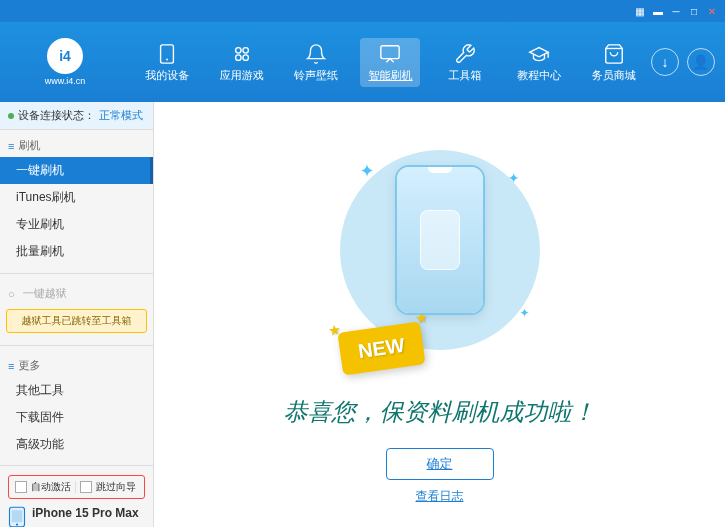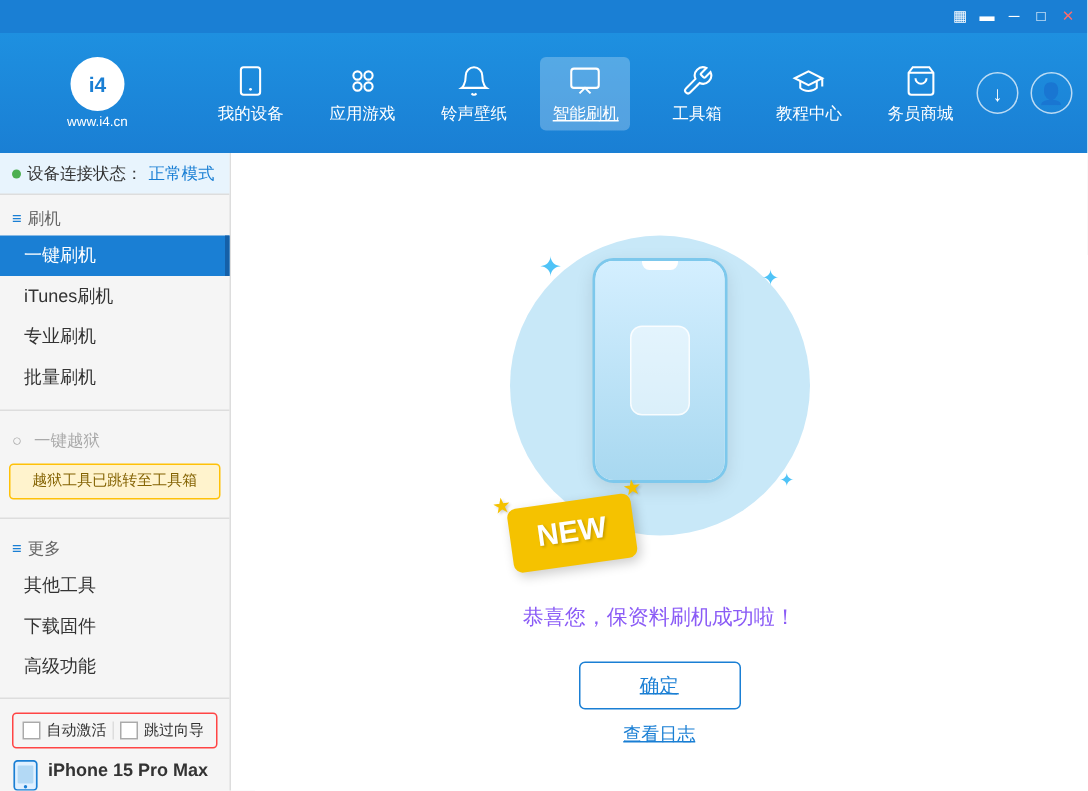--- a/index.html
+++ b/index.html
@@ -44,21 +44,21 @@
     .checkbox { width: 12px; height: 12px; border: 1px solid #aaa; background: white; display: inline-block; flex-shrink: 0; }
     .auto-label { font-size: 10px; color: #333; }
     .device-info { display: flex; align-items: flex-start; gap: 6px; padding: 4px 0; }
     .device-phone-icon { font-size: 18px; color: #1a7fd4; }
     .device-details { }
     .device-name { font-size: 12px; font-weight: bold; color: #333; }
 
     
     .content { flex: 1; display: flex; flex-direction: column; align-items: center; justify-content: center; background: white; position: relative; }
     .sparkle { position: absolute; color: #4fc3f7; font-size: 18px; }
-    .success-msg { font-size: 14px; color: #8b5cf6; margin-bottom: 20px; }
+    .success-msg { font-size: 24px; color: #0f766e; margin-bottom: 20px; font-style: italic; }
     .confirm-btn { background: white; border: 1px solid #1a7fd4; color: #1a7fd4; border-radius: 4px; padding: 6px 40px; font-size: 13px; cursor: pointer; margin-bottom: 8px; text-decoration: underline; }
     .log-link { font-size: 12px; color: #1a7fd4; cursor: pointer; text-decoration: underline; }
   </style>
 </head>
 <body>
 
 <div class="top-bar">
   <div class="top-bar-icon">▦</div>
   <div class="top-bar-icon">▬</div>
   <div class="top-bar-icon">─</div>

